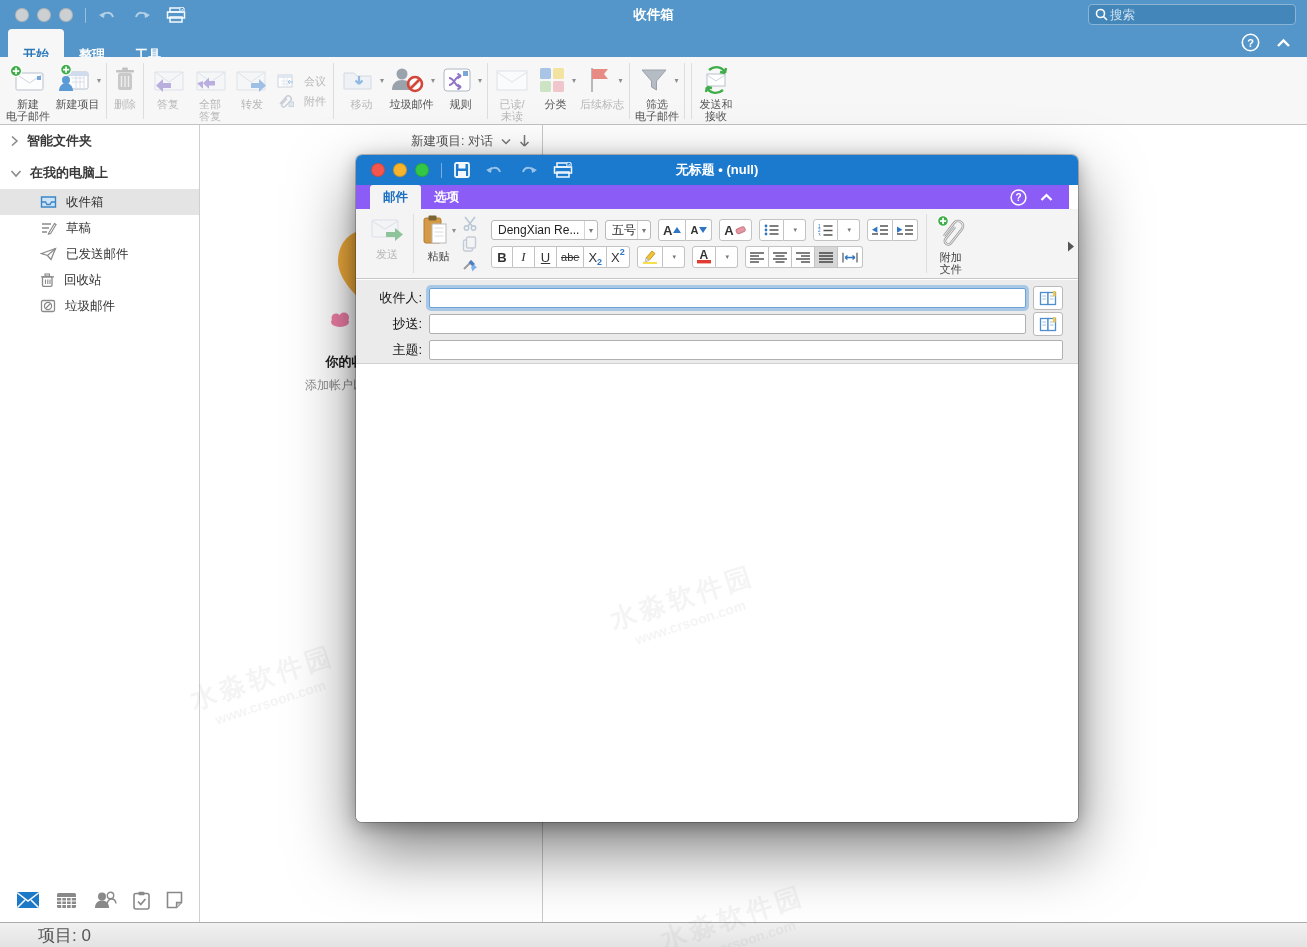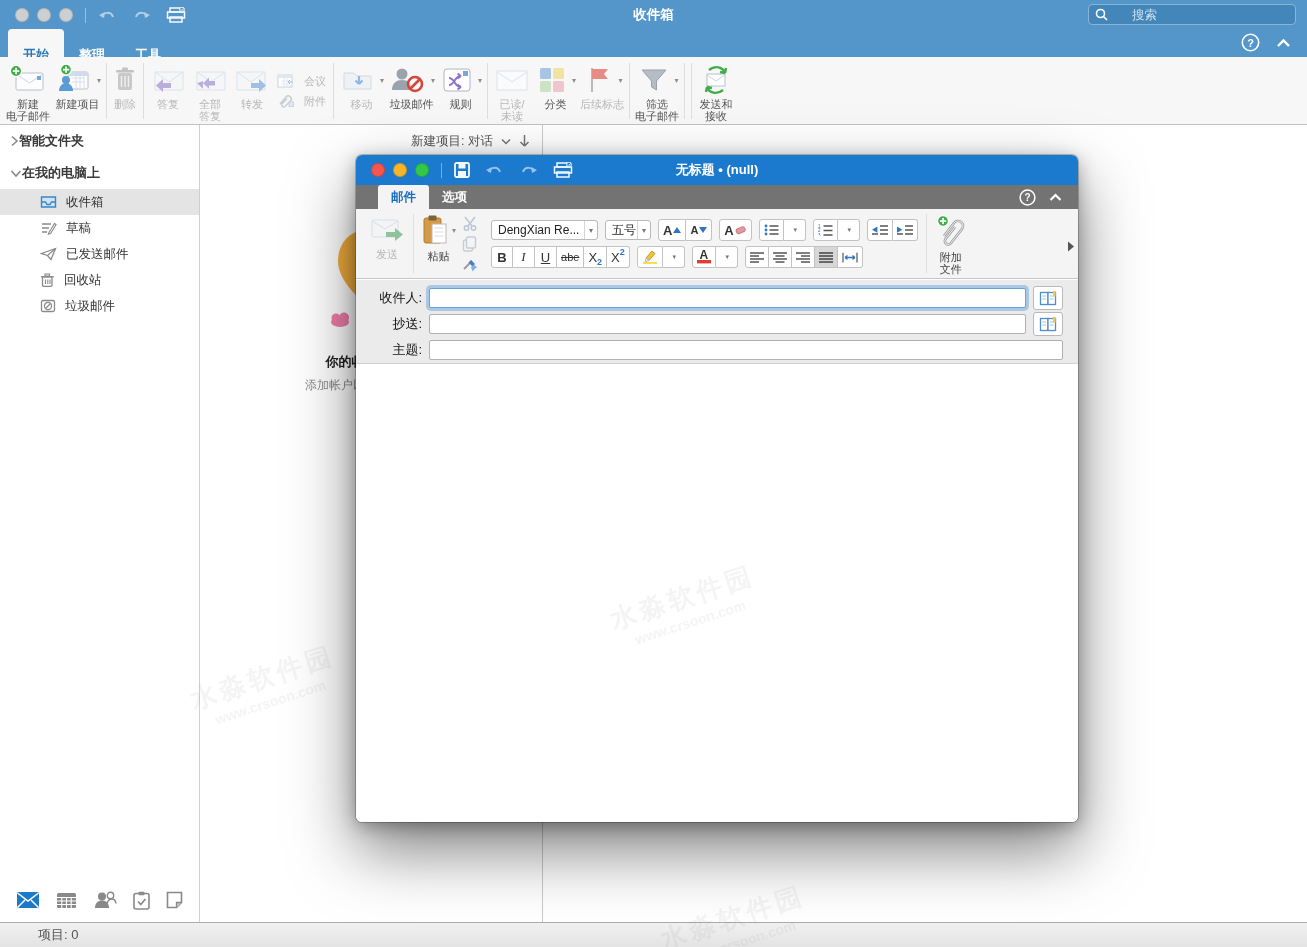--- a/index.html
+++ b/index.html
@@ -15,21 +15,21 @@
   .tl.yel{background:#f6b42c;border:1px solid rgba(0,0,0,.15)}
   .tl.grn{background:#33c748;border:1px solid rgba(0,0,0,.15)}
   .tlights{display:flex;align-items:center;padding-left:15px}
   .tsep{width:1px;height:15px;background:rgba(255,255,255,.4);margin:0 12px 0 4px}
   .qat{display:flex;align-items:center;gap:15px}
   .qbtn{opacity:.55}
   .qbtn.lit{opacity:.95}
   .mtitle-text{position:absolute;left:0;right:0;text-align:center;color:#fff;font-size:13.5px;font-weight:700;pointer-events:none}
   .msearch{position:absolute;right:11px;top:4px;width:208px;height:21px;background:#4386ba;border:1px solid #8ab3d4;
            border-radius:4px;display:flex;align-items:center;padding:0 6px;box-sizing:border-box}
-  .msearch input{flex:1;background:transparent;border:none;outline:none;color:#fff;font-size:12.5px;margin-left:22px;
+  .msearch input{flex:1;background:transparent;border:none;outline:none;color:#fff;font-size:12.5px;margin-left:0;
                  font-family:inherit}
   .msearch input::placeholder{color:#cfe2f1}
   .mtabs{position:absolute;top:29px;left:8px;height:28px;display:flex}
   .mtab{height:28px;padding:12px 15px;display:flex;align-items:center;color:#fff;font-size:13px;font-weight:700}
   .mtab.active{background:#f7f7f8;color:#2a79b7;border-radius:4px 4px 0 0}
   .hdr-right{position:absolute;right:16px;top:33px;display:flex;align-items:center;gap:16px}
   
   .mribbon{position:absolute;top:57px;left:0;right:0;height:68px;background:#f7f7f8;border-bottom:1px solid #c2c2c2;
            display:flex;align-items:stretch;padding:1px 4px 0 4px;box-sizing:border-box}
   .rgsep{width:1px;background:#dedede;margin:5px 3px}
@@ -39,44 +39,44 @@
   .rb.dis .rlb{color:#b7b7b7}
   .dda{font-size:8px;color:#8f8f8f;margin-left:3px;align-self:center}
   .rcol{display:flex;flex-direction:column;justify-content:center;gap:4px;padding:0 4px}
   .rsmall{display:flex;align-items:center;gap:9px;font-size:11px;color:#555;white-space:nowrap}
   .rsmall.dis{color:#b7b7b7}
   .fc-input{width:92px;height:20px;border:1px solid #c3c3c3;border-radius:3px;background:#fff;font-size:11px;
             padding:0 5px;outline:none;font-family:inherit;color:#333}
   .fc-input::placeholder{color:#bdbdbd}
   
   .sidebar{position:absolute;left:0;top:125px;width:200px;bottom:69px;background:#fff;border-right:1px solid #cfcfcf;box-sizing:border-box}
-  .sec{display:flex;align-items:center;height:32px;padding-left:10px;gap:0;font-size:13px;font-weight:700;color:#3a3a3a}
+  .sec{display:flex;align-items:center;height:32px;padding-left:10px;gap:8px;font-size:13px;font-weight:700;color:#3a3a3a}
   .folder{display:flex;align-items:center;height:26px;padding-left:40px;gap:9px;font-size:12.5px;color:#333}
   .folder.sel{background:#e4e4e4}
   .modulebar{position:absolute;left:0;bottom:25px;width:200px;height:44px;background:#fff;border-right:1px solid #cfcfcf;
              display:flex;align-items:center;justify-content:space-between;padding:0 16px;box-sizing:border-box}
   .listpane{position:absolute;left:200px;top:125px;width:343px;bottom:25px;background:#fff;border-right:1px solid #c9c9c9;box-sizing:border-box}
   .arrange{height:32px;display:flex;align-items:center;justify-content:flex-end;padding-right:12px;gap:8px;
            font-size:12.5px;color:#555}
   .emptywrap{position:absolute;left:0;top:98px;width:100%;text-align:center}
   .empty-title{margin-top:18px;font-size:13px;font-weight:700;color:#222}
   .empty-hint{margin-top:6px;font-size:12px;color:#8a8a8a}
   .readingpane{position:absolute;left:544px;top:125px;right:0;bottom:25px;background:#fff}
   .statusbar{position:absolute;left:0;bottom:0;right:0;height:25px;background:linear-gradient(#f1f1f1,#e3e3e3);
-             border-top:1px solid #ababab;display:flex;align-items:center;font-size:13px;color:#555;padding-left:38px;box-sizing:border-box}
+             border-top:1px solid #ababab;display:flex;align-items:center;font-size:17px;color:#555;padding-left:38px;box-sizing:border-box}
   
   .wm{position:absolute;transform:rotate(-18deg);color:rgba(130,130,130,.09);text-align:center;pointer-events:none;z-index:5}
   .wm .l1{font-size:26px;font-weight:700;letter-spacing:4px}
   .wm .l2{font-size:14px;font-weight:700}
   
   .cwin{position:absolute;left:356px;top:155px;width:722px;height:667px;background:#fff;border-radius:6px;z-index:10;
         box-shadow:0 28px 65px rgba(0,0,0,.5),0 4px 18px rgba(0,0,0,.3),0 0 0 1px rgba(0,0,0,.22)}
   .ctitle{height:30px;background:#1b79ce;border-radius:6px 6px 0 0;display:flex;align-items:center;position:relative}
   .ctitle-text{position:absolute;left:0;right:0;text-align:center;color:#fff;font-size:13px;font-weight:700;pointer-events:none}
-  .ctabs{position:absolute;top:30px;left:0;right:0;height:24px;background:#737373;display:flex;padding-left:22px;box-sizing:border-box}
+  .ctabs{position:absolute;top:30px;left:0;right:9px;height:24px;background:#8b5cf6;display:flex;padding-left:14px;box-sizing:border-box}
   .ctab{padding:0 13px;display:flex;align-items:center;color:#fff;font-size:12.5px;font-weight:700}
   .ctab.active{background:#f4f4f5;color:#1b6fc0;border-radius:3px 3px 0 0}
   .ctabs-right{position:absolute;right:16px;top:0;height:24px;display:flex;align-items:center;gap:13px}
   .cribbon{position:absolute;top:54px;left:0;right:0;height:70px;background:#f4f4f5;border-bottom:1px solid #c6c6c6;
            display:flex;align-items:stretch;padding:0 14px 0 8px;box-sizing:border-box}
   .cr-col{display:flex;flex-direction:column;align-items:center;justify-content:flex-start;padding:5px 4px 0}
   .cr-lbl{font-size:11px;color:#444;margin-top:3px}
   .cr-lbl.dis{color:#b7b7b7}
   .clipmini{display:flex;flex-direction:column;justify-content:space-between;padding:7px 2px 6px}
   .fontarea{display:flex;flex-direction:column;justify-content:center;gap:5px;padding-left:10px}

